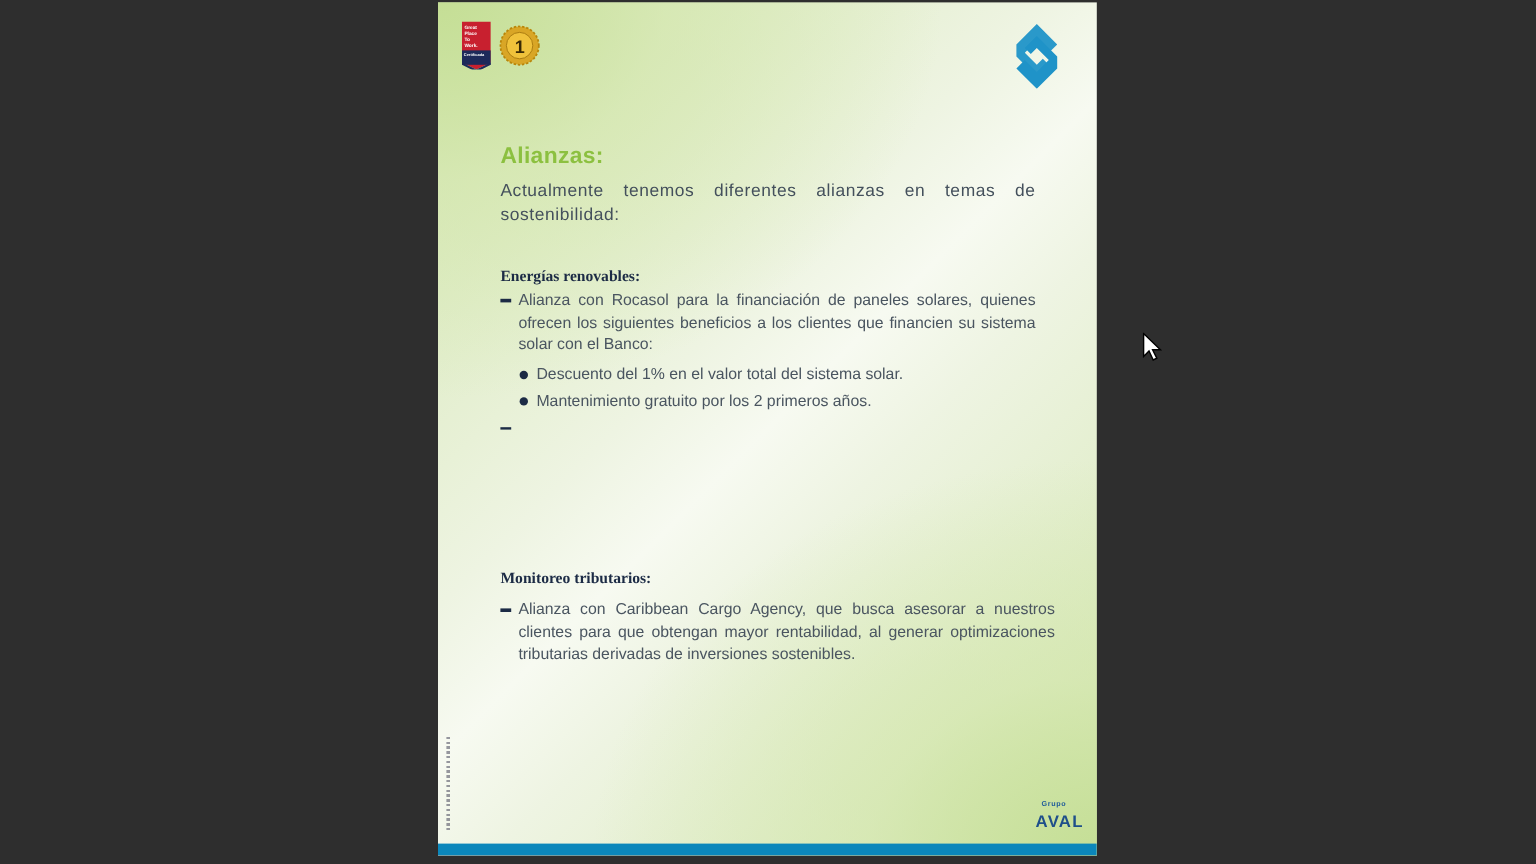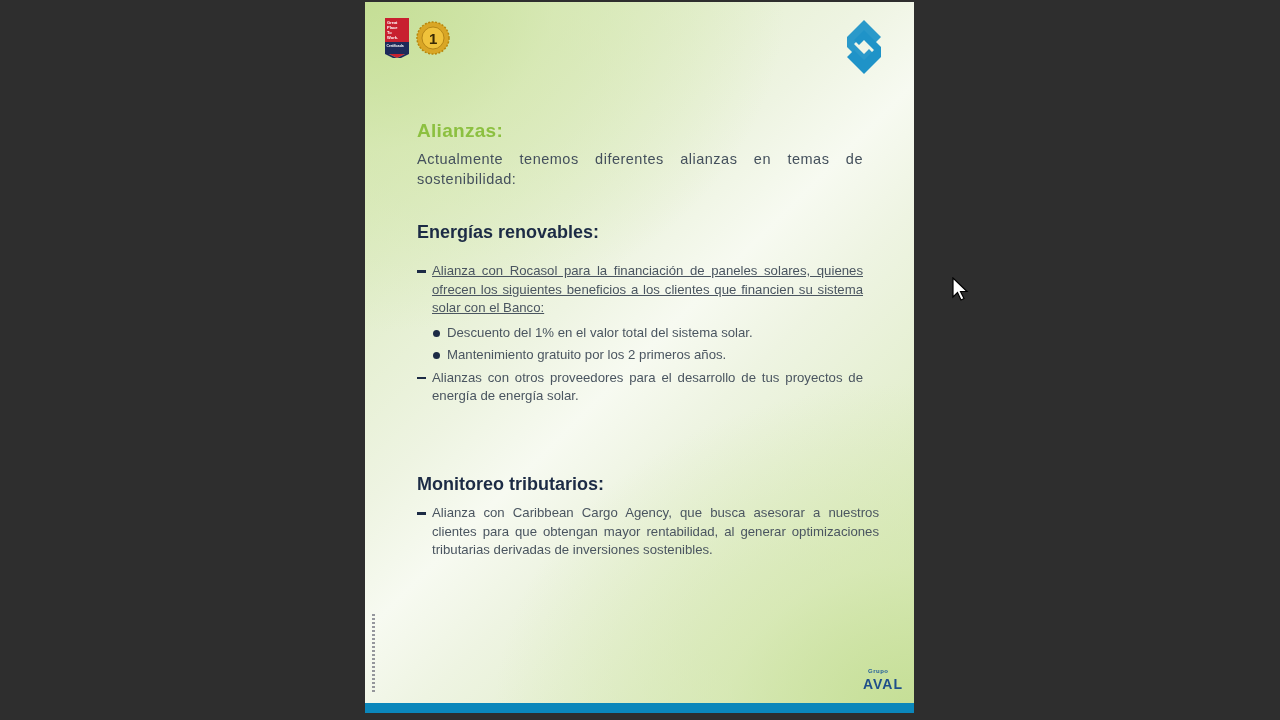--- a/index.html
+++ b/index.html
@@ -49,22 +49,23 @@
     }
     .intro {
       font-size: 14.5px; line-height: 20px;
       text-align: justify; text-align-last: left;
       letter-spacing: 0.5px;
       color: #44505c;
       margin: 0;
     }
     .h-navy {
       color: #1c2b45;
-      font-size: 18px; font-weight: bold;
+      font-size: 13px; font-weight: bold;
       margin: 0;
+      font-family: Liberation Serif, serif;
     }
     .sec1 { position: absolute; top: 102px; left: 0; width: 446px; }
     .sec2 { position: absolute; top: 354px; left: 0; width: 462px; }
     .dash-item {
       position: relative;
       padding-left: 15px;
       font-size: 13.2px; line-height: 18.5px;
       color: #4a5560;
       text-align: justify; text-align-last: left;
     }
@@ -142,37 +143,36 @@
       <path d="M23 54 L6 37 L13 30 L23 40 L33 30 L23 20 L18 25 L13 20 L23 10 L40 27 L40 37 Z"></path>
     </g>
   </svg>
 
   <div class="content">
     <h2 class="h-green">Alianzas:</h2>
     <p class="intro">Actualmente tenemos diferentes alianzas en temas de sostenibilidad:</p>
 
     <div class="sec1">
       <h3 class="h-navy">Energías renovables:</h3>
-      <div class="dash-item" style="margin-top:19px;text-decoration:underline;">
+      <div class="dash-item" style="margin-top:3px;">
         <span class="dash"></span>
         <span>Alianza con Rocasol para la financiación de paneles solares, quienes ofrecen los siguientes beneficios a los clientes que financien su sistema solar con el Banco:</span>
       </div>
       <ul class="bullets">
         <li class="bullet-item">
           <span class="dot"></span>
           <span>Descuento del 1% en el valor total del sistema solar.</span>
         </li>
         <li class="bullet-item">
           <span class="dot"></span>
           <span>Mantenimiento gratuito por los 2 primeros años.</span>
         </li>
       </ul>
       <div class="dash-item" style="margin-top:2px;">
         <span class="dash"></span>
-        <span>Alianzas con otros proveedores para el desarrollo de tus proyectos de energía de energía solar.</span>
       </div>
     </div>
 
     <div class="sec2">
       <h3 class="h-navy">Monitoreo tributarios:</h3>
       <div class="dash-item" style="margin-top:9px;">
         <span class="dash"></span>
         <span>Alianza con Caribbean Cargo Agency, que busca asesorar a nuestros clientes para que obtengan mayor rentabilidad, al generar optimizaciones tributarias derivadas de inversiones sostenibles.</span>
       </div>
     </div>

